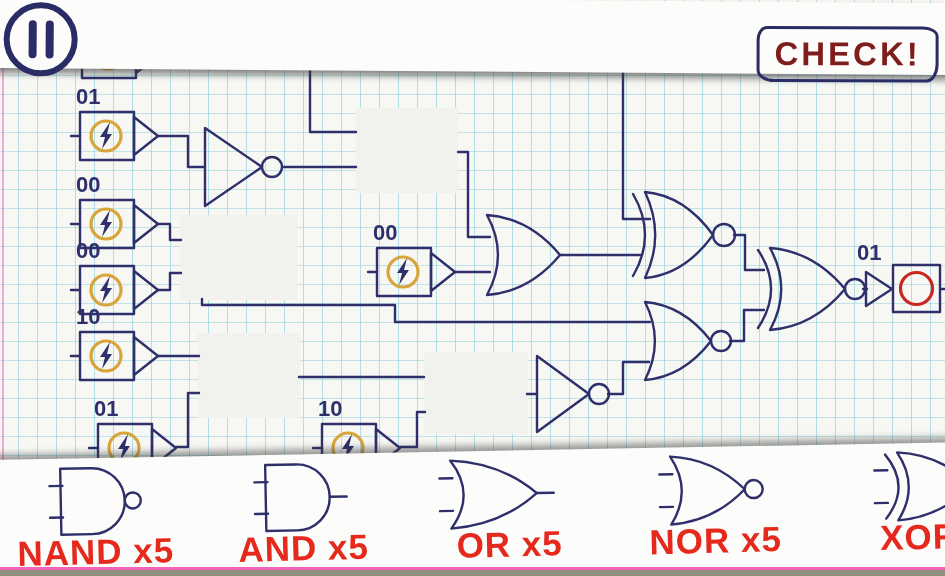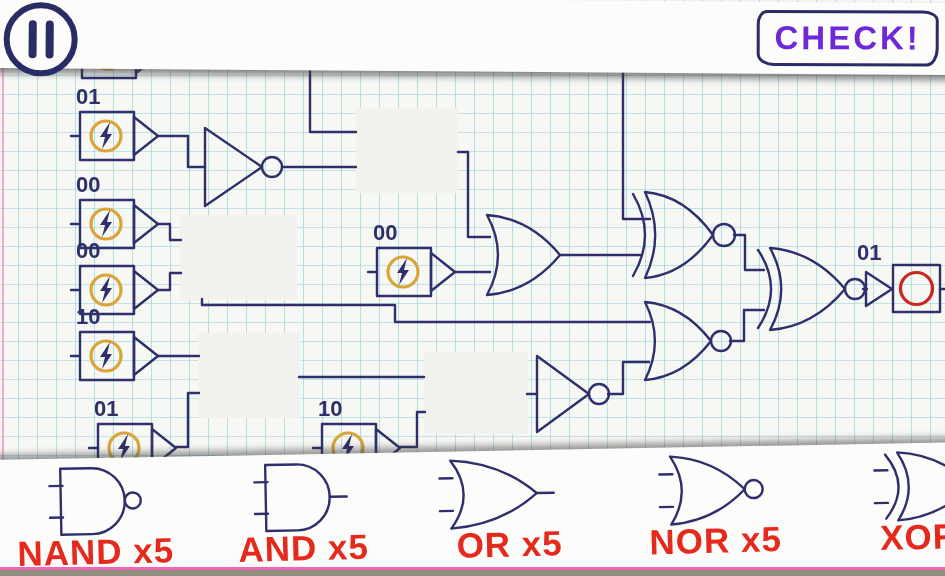--- a/index.html
+++ b/index.html
@@ -14,24 +14,24 @@
   #circuit{position:absolute;left:0;top:0;z-index:2;}
   .sheet{position:absolute;background:#fcfcfa;z-index:5;}
   #banner{left:-8px;top:-4px;width:965px;height:72px;transform:rotate(.42deg);
           transform-origin:top left;box-shadow:0 5px 7px rgba(55,55,55,.6);}
   #palette{left:-8px;top:460px;width:965px;height:140px;transform:rotate(-1.05deg);
           transform-origin:top left;box-shadow:0 -5px 7px rgba(55,55,55,.5);}
   #pause{position:absolute;left:12px;top:6px;width:62px;height:62px;border:6px solid #2a2c66;
          border-radius:50%;background:#fcfcfa;cursor:pointer;}
   #pause .bar{position:absolute;top:12px;width:8px;height:38px;background:#2a2c66;border-radius:4px;}
   #pause .bar.b1{left:19px;} #pause .bar.b2{left:36px;}
-  #check{position:absolute;right:18px;top:8px;width:176px;height:50px;
+  #check{position:absolute;right:18px;top:24px;width:176px;height:50px;
          border:3.5px solid #2a2c66;border-radius:10px 16px 12px 18px/14px 10px 18px 12px;
          display:flex;align-items:center;justify-content:center;cursor:pointer;
-         color:#6d28d9;font-size:33px;font-weight:bold;letter-spacing:3px;transform:rotate(-.3deg);}
+         color:#7f1d1d;font-size:33px;font-weight:bold;letter-spacing:3px;transform:rotate(-.3deg);}
   .pal-label{position:absolute;top:74px;width:240px;text-align:center;color:#e5291d;
          font-size:35px;font-weight:bold;letter-spacing:1px;transform:rotate(-.4deg);white-space:nowrap;}
   #strip-pink{position:absolute;left:0;right:0;bottom:6px;height:3px;background:#f263b8;z-index:8;}
   #strip-olive{position:absolute;left:0;right:0;bottom:0;height:6px;background:#8f8f7d;z-index:8;}
   svg text{font-family:"Liberation Sans", sans-serif;}
 </style>
 </head>
 <body>
 
 <div class="paper">

